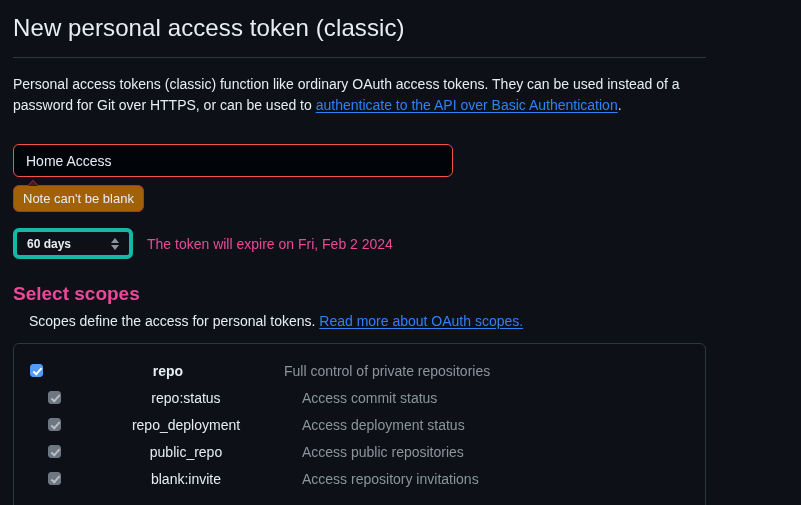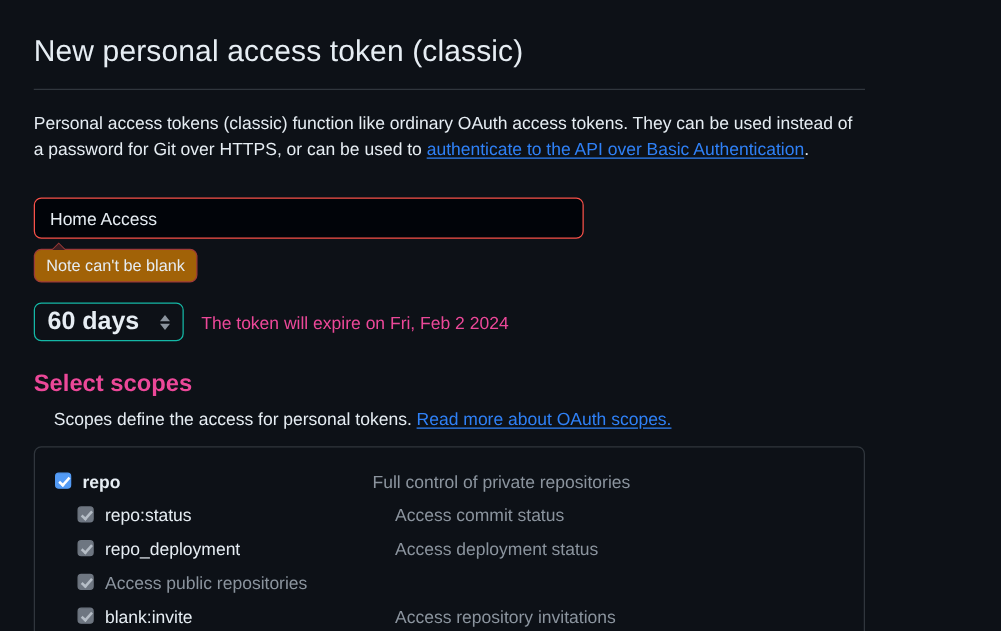--- a/index.html
+++ b/index.html
@@ -12,21 +12,21 @@
   }
   body {
     font-family: "Liberation Sans", sans-serif;
     color: #e6edf3;
     -webkit-font-smoothing: antialiased;
   }
   .page {
     position: relative;
     width: 719px;
     height: 505px;
-    padding: 14px;
+    padding: 0;
     box-sizing: border-box;
   }
   .inner {
     padding: 0 13px;
   }
 
   
   .page-title {
     font-size: 24px;
     font-weight: 400;
@@ -123,28 +123,28 @@
   .expiry-row {
     display: flex;
     align-items: center;
     margin-top: 16px;
   }
   .select-box {
     position: relative;
     display: inline-flex;
     align-items: center;
     background: #21262d00;
-    border: 1px solid #14b8a6;
+    border: 4px solid #14b8a6;
     border-radius: 6px;
     height: 31px;
     width: 120px;
     box-sizing: border-box;
     padding: 0 10px;
     color: #e6edf3;
-    font-size: 20px;
+    font-size: 12px;
     font-weight: 600;
     cursor: pointer;
   }
   .select-value { flex: 1; }
   .select-caret {
     display: inline-flex;
     flex-direction: column;
     align-items: center;
     justify-content: center;
     gap: 2px;
@@ -225,20 +225,21 @@
     border: solid #b6bec7;
     border-width: 0 2px 2px 0;
     transform: rotate(42deg);
   }
 
   .scope-name {
     font-size: 14px;
     color: #e6edf3;
     width: 232px;
     flex: 0 0 auto;
+    text-align: center;
   }
   .scope-row.parent .scope-name { font-weight: 700; }
   .scope-desc {
     font-size: 14px;
     color: #8b949e;
   }
 </style>
 </head>
 <body>
 
@@ -282,20 +283,21 @@
           <span class="scope-name">repo:status</span>
           <span class="scope-desc">Access commit status</span>
         </div>
         <div class="scope-row child">
           <span class="cb disabled"></span>
           <span class="scope-name">repo_deployment</span>
           <span class="scope-desc">Access deployment status</span>
         </div>
         <div class="scope-row child">
           <span class="cb disabled"></span>
+          <span class="scope-name">public_repo</span>
           <span class="scope-desc">Access public repositories</span>
         </div>
         <div class="scope-row child">
           <span class="cb disabled"></span>
           <span class="scope-name">blank:invite</span>
           <span class="scope-desc">Access repository invitations</span>
         </div>
         <div class="scope-row child"></div>
       </div>
 

